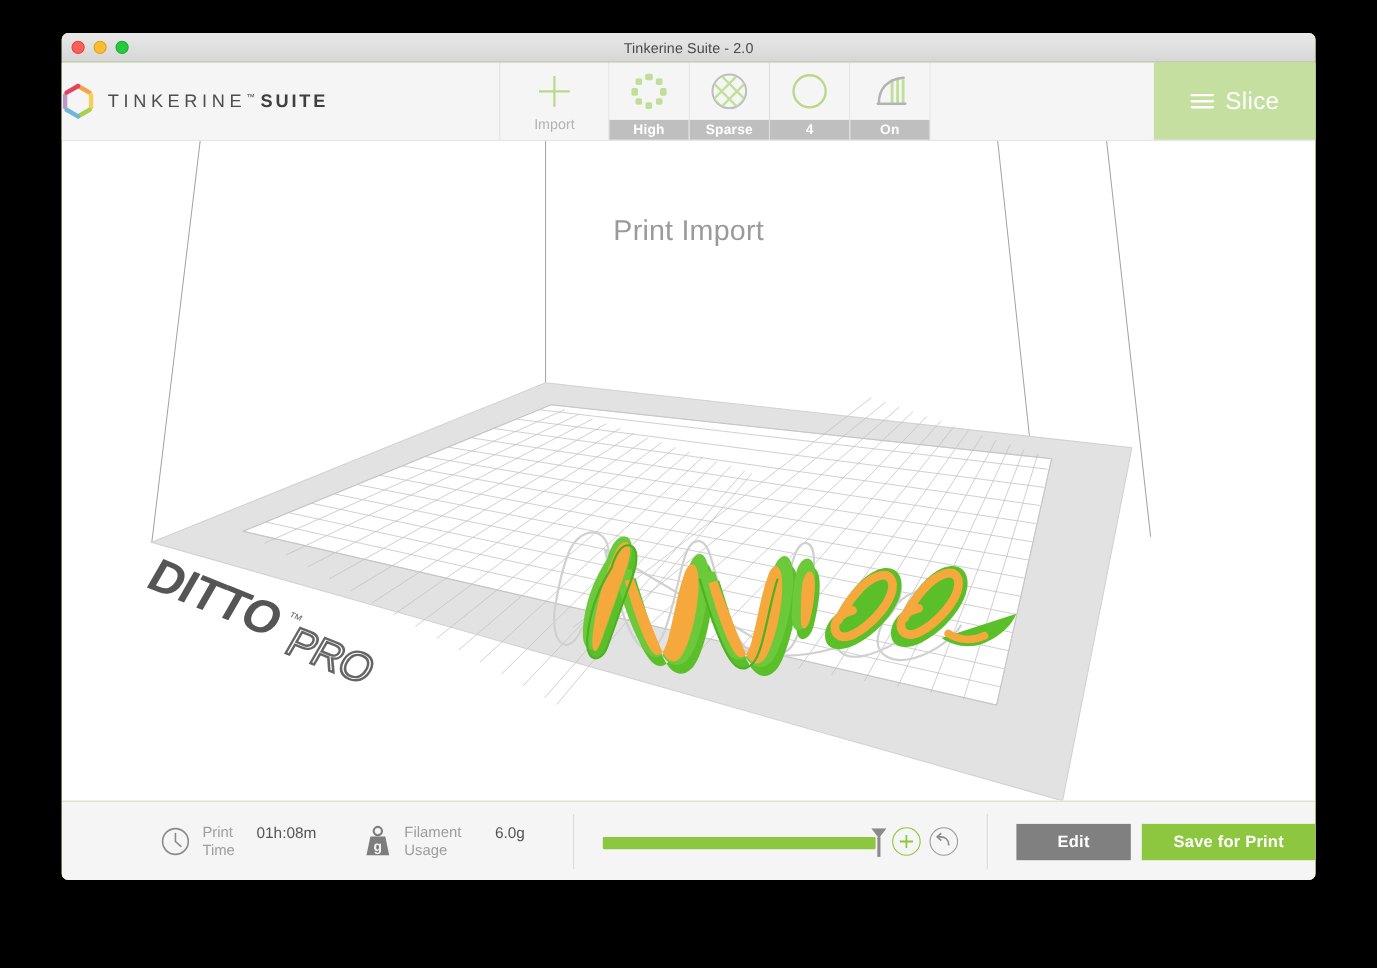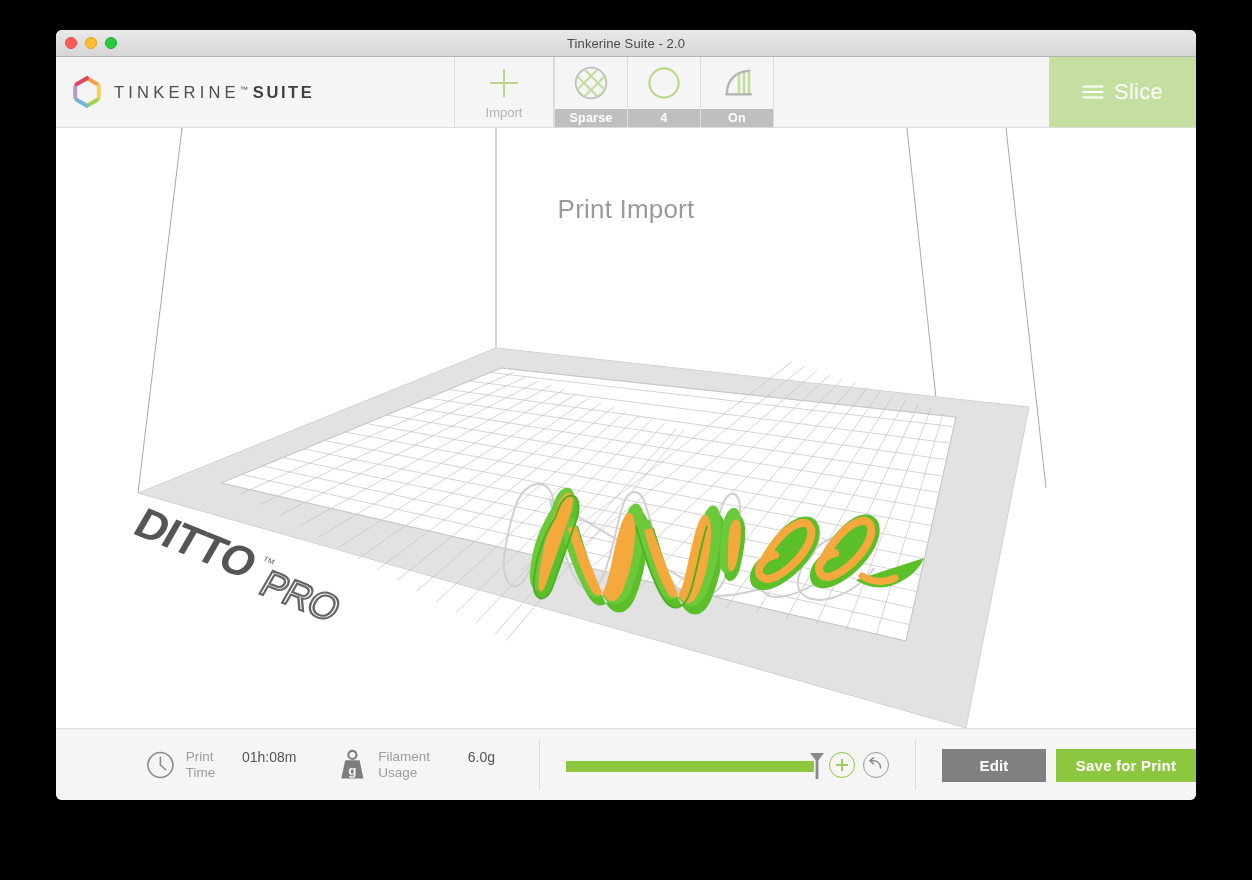--- a/index.html
+++ b/index.html
@@ -62,21 +62,21 @@
     height: 70px;
     background: #f5f5f5;
     border-bottom: 1px solid #dcdcdc;
     display: flex;
     align-items: stretch;
   }
   #brand {
     width: 398px;
     display: flex;
     align-items: center;
-    padding-left: 16px;
+    padding-left: 0;
     box-sizing: border-box;
     background: #f5f5f5;
   }
   #brand-hex { width: 30px; height: 34px; flex: none; }
   #brand-text {
     margin-left: 12px;
     font-size: 16.5px;
     color: #4d4d4d;
     letter-spacing: 4.2px;
     white-space: nowrap;
@@ -241,21 +241,21 @@
     height: 33px;
     border: none;
     color: #ffffff;
     font-size: 15px;
     font-weight: bold;
     letter-spacing: 0.2px;
     cursor: pointer;
     font-family: "Liberation Sans", sans-serif;
   }
   #edit-btn { width: 104px; background: #808080; }
-  #save-btn { width: 140px; background: #8dc63f; }
+  #save-btn { width: 158px; background: #8dc63f; }
 </style>
 </head>
 <body>
 
 <div id="app-window">
 
   <div id="titlebar">
     <div id="traffic-lights">
       <div class="tl tl-close"></div>
       <div class="tl tl-min"></div>
@@ -291,20 +291,37 @@
         <svg width="36" height="36" viewBox="0 0 36 36">
           <line x1="18" y1="4" x2="18" y2="32" stroke="#b9d88a" stroke-width="2"></line>
           <line x1="4" y1="18" x2="32" y2="18" stroke="#b9d88a" stroke-width="2"></line>
         </svg>
       </div>
       <div id="import-label">Import</div>
     </div>
 
     <div class="tool-sep"></div>
 
+    <div class="tool-btn">
+      <div class="tool-icon">
+        <svg width="38" height="38" viewBox="0 0 38 38">
+          <g fill="#c3de9b">
+            <rect x="15.5" y="3" width="7" height="6" rx="1.6"></rect>
+            <rect x="25.3" y="7.2" width="6" height="6" rx="1.6"></rect>
+            <rect x="29" y="16" width="6" height="7" rx="1.6"></rect>
+            <rect x="25.3" y="25.3" width="6" height="6" rx="1.6"></rect>
+            <rect x="15.8" y="29" width="6" height="6" rx="1.6"></rect>
+            <rect x="6.7" y="25.3" width="6" height="6" rx="1.6"></rect>
+            <rect x="3" y="16" width="6" height="7" rx="1.6"></rect>
+            <rect x="6.7" y="7.2" width="6" height="6" rx="1.6"></rect>
+          </g>
+        </svg>
+      </div>
+      <div class="tool-caption">High</div>
+    </div>
 
     <div class="tool-sep"></div>
 
     <div class="tool-btn">
       <div class="tool-icon">
         <svg width="38" height="38" viewBox="0 0 38 38">
           <defs>
             <clipPath id="cp-circ">
                 <circle cx="19" cy="19" r="15"></circle>
               </clipPath>

